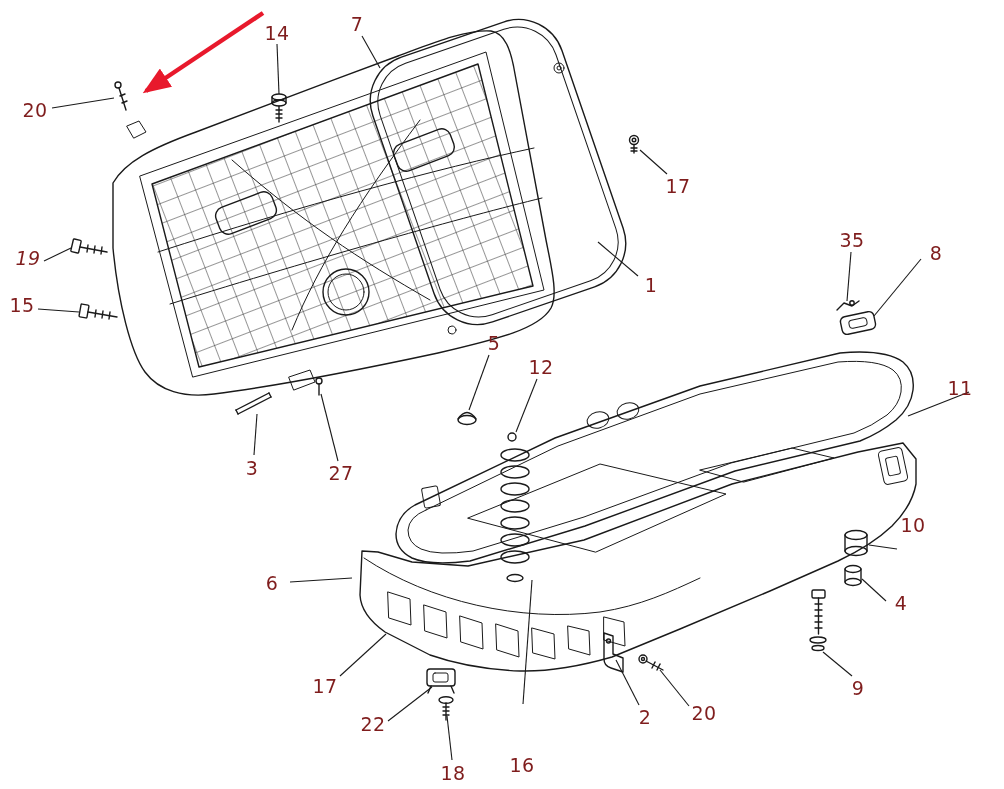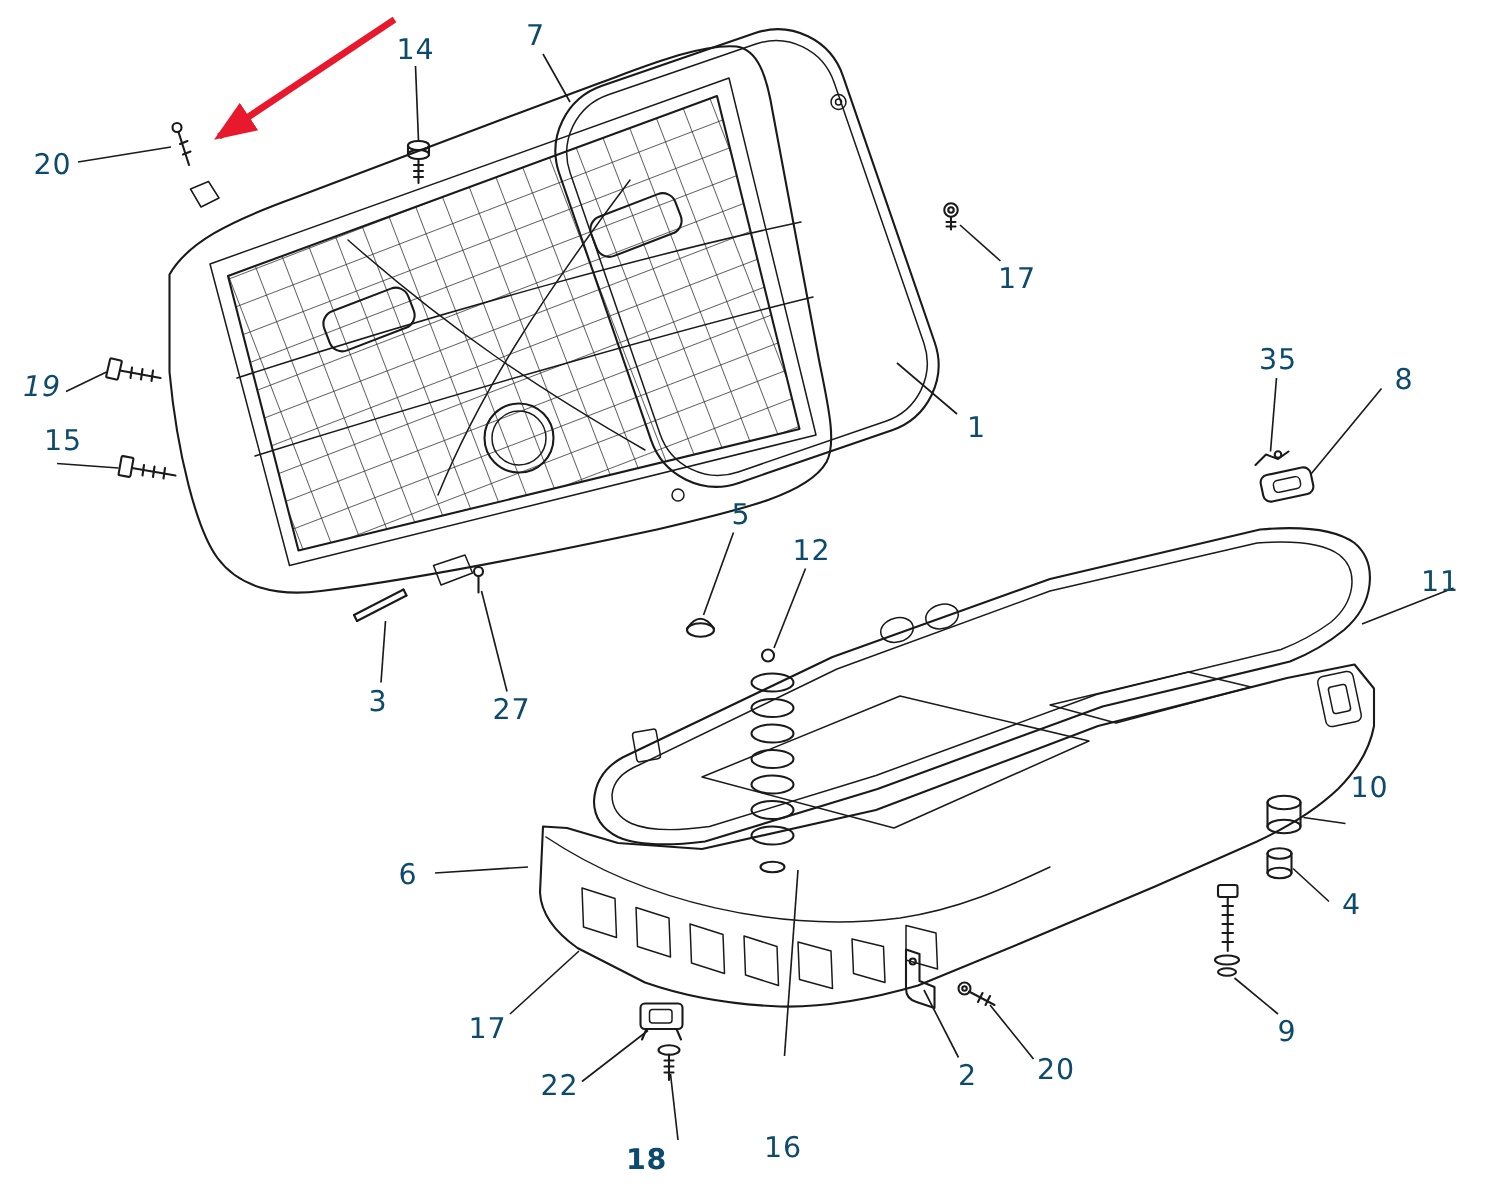--- a/index.html
+++ b/index.html
@@ -8,21 +8,21 @@
     width:1004px;height:789px;
     background:#ffffff;
     overflow:hidden;
     font-family:"DejaVu Sans","Liberation Sans",sans-serif;
   }
   .stage svg{position:absolute;left:0;top:0;}
   .callout{
     position:absolute;
     transform:translate(-50%,-50%);
     font-size:19px;
-    color:#0c4a6e;
+    color:#7f1d1d;
     letter-spacing:0.5px;
     user-select:none;
     white-space:nowrap;
   }
   .art{stroke:#1a1a1a;fill:none;stroke-width:1.4;stroke-linejoin:round;stroke-linecap:round;}
   .thin{stroke-width:1;}
   .leader{stroke:#1a1a1a;stroke-width:1.1;}
 </style>
 </head>
 <body>
@@ -234,32 +234,32 @@
 
   <line x1="263" y1="13" x2="146" y2="91" stroke="#e8192c" stroke-width="4.5" marker-end="url(#arrowhead)"></line>
 </svg>
 
 <div class="callout" style="left:35px;top:110px;">20</div>
 <div class="callout" style="left:277px;top:33px;">14</div>
 <div class="callout" style="left:357px;top:24px;">7</div>
 <div class="callout" style="left:678px;top:186px;">17</div>
 <div class="callout" style="left:651px;top:285px;">1</div>
 <div class="callout" style="left:28px;top:258px;font-style:italic;">19</div>
-<div class="callout" style="left:22px;top:294px;margin-left:20px;">15</div>
+<div class="callout" style="left:22px;top:305px;">15</div>
 <div class="callout" style="left:852px;top:240px;">35</div>
 <div class="callout" style="left:936px;top:253px;">8</div>
 <div class="callout" style="left:494px;top:343px;">5</div>
 <div class="callout" style="left:541px;top:367px;">12</div>
 <div class="callout" style="left:960px;top:388px;">11</div>
 <div class="callout" style="left:252px;top:468px;">3</div>
 <div class="callout" style="left:341px;top:473px;">27</div>
 <div class="callout" style="left:913px;top:525px;">10</div>
 <div class="callout" style="left:901px;top:603px;">4</div>
 <div class="callout" style="left:272px;top:583px;">6</div>
 <div class="callout" style="left:858px;top:688px;">9</div>
 <div class="callout" style="left:325px;top:686px;">17</div>
 <div class="callout" style="left:522px;top:717px;margin-top:48px;">16</div>
 <div class="callout" style="left:645px;top:717px;">2</div>
 <div class="callout" style="left:704px;top:713px;">20</div>
 <div class="callout" style="left:373px;top:724px;">22</div>
-<div class="callout" style="left:431px;top:773px;font-weight:bold;">18</div>
+<div class="callout" style="left:453px;top:773px;">18</div>
 
 </div>
 
 </body></html>

